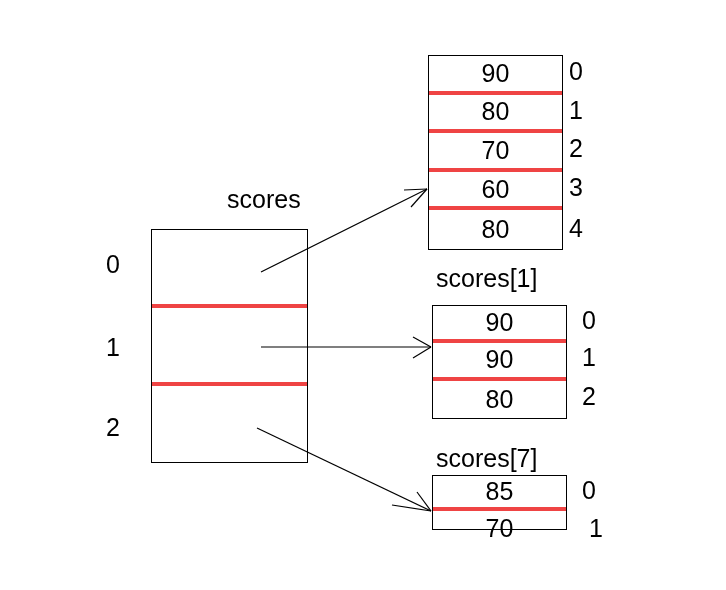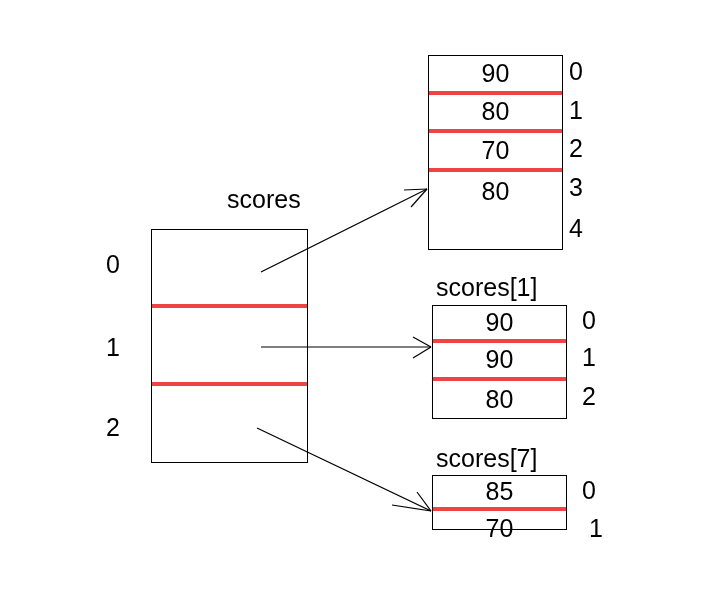--- a/index.html
+++ b/index.html
@@ -134,30 +134,31 @@
     <div class="array-cell"></div>
     <div class="array-cell"></div>
     <div class="array-cell"></div>
   </div>
 
 
   <div class="array-box" id="inner-array-0">
     <div class="array-cell">90</div>
     <div class="array-cell">80</div>
     <div class="array-cell">70</div>
+    <div class="array-cell">60</div>
     <div class="array-cell">80</div>
   </div>
 
   <div class="index-label" style="left:569px; top:59px;">0</div>
   <div class="index-label" style="left:569px; top:98px;">1</div>
   <div class="index-label" style="left:569px; top:136px;">2</div>
   <div class="index-label" style="left:569px; top:175px;">3</div>
   <div class="index-label" style="left:569px; top:216px;">4</div>
 
-  <div class="label-title" style="left:436px; top:275px;">scores[1]</div>
+  <div class="label-title" style="left:436px; top:266px;">scores[1]</div>
 
   <div class="array-box" id="inner-array-1">
     <div class="array-cell">90</div>
     <div class="array-cell">90</div>
     <div class="array-cell">80</div>
   </div>
 
   <div class="index-label" style="left:582px; top:308px;">0</div>
   <div class="index-label" style="left:582px; top:345px;">1</div>
   <div class="index-label" style="left:582px; top:384px;">2</div>

